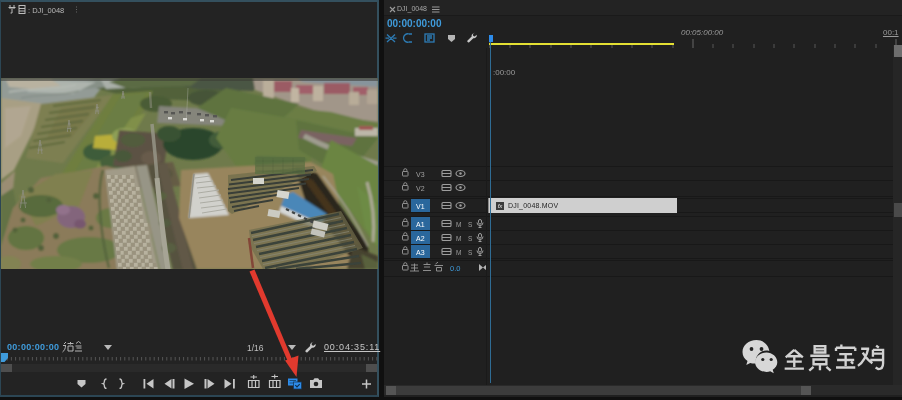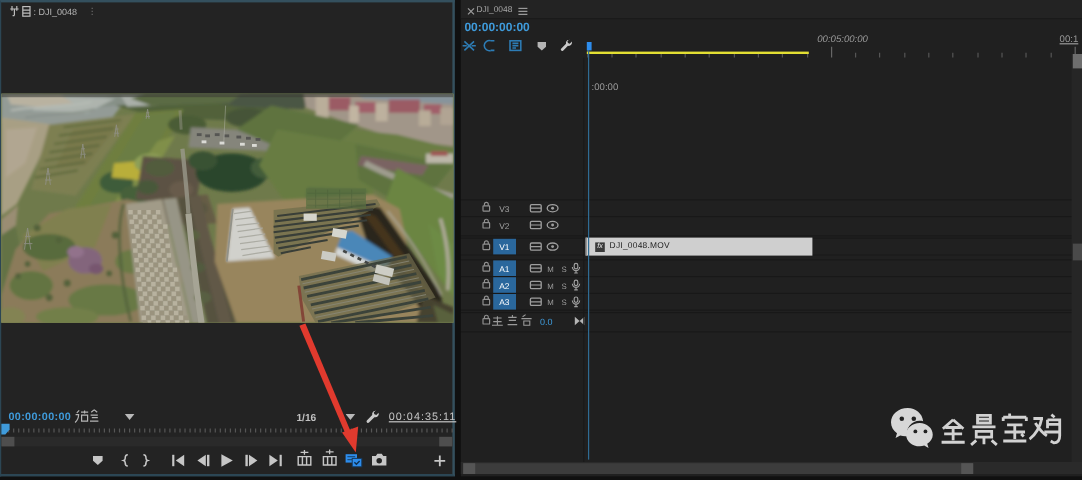--- a/index.html
+++ b/index.html
@@ -452,21 +452,21 @@
 
 <div class="abs" style="left:7px;top:342px;color:#3f9bdb;font-size:9px;font-weight:bold;letter-spacing:0.3px;">00:00:00:00</div>
 
 <svg class="abs" style="left:62px;top:341px" width="60" height="12">
   <g stroke="#b5b5b5" stroke-width="1" fill="none">
     <path d="M2 3 l2 -2 M1 4.5 h3 M3.5 4.5 c0 3 -1 5 -3 6.5 M5.5 2.5 h6 M8.5 1 v2.5 M6 5 h5 v5 h-5 z"></path>
     <path d="M14 2.5 l2.5 -2 l2.5 2 M13.5 5 h6 M13 10 h7 M14.5 7 h5"></path>
   </g>
   <polygon points="42,4 50,4 46,9" fill="#b9b9b9"></polygon>
 </svg>
-<div class="abs" style="left:247px;top:342.5px;color:#c0c0c0;font-size:8.5px;font-weight:bold;">1/16</div>
+<div class="abs" style="left:247px;top:342.5px;color:#c0c0c0;font-size:8.5px;">1/16</div>
 <svg class="abs" style="left:288px;top:344px" width="10" height="8">
     <polygon points="0,1 8,1 4,6" fill="#b9b9b9"></polygon>
   </svg>
 
 <svg class="abs" style="left:304px;top:341px" width="12" height="12" viewBox="0 0 14 14">
   <path d="M10.5 1.5 a3.4 3.4 0 0 0 -3.3 4.2 L2.0 10.9 a1.5 1.5 0 0 0 2.1 2.1 L9.3 7.8 a3.4 3.4 0 0 0 4.1 -4.4 l-2.2 2.2 -1.9 -0.6 -0.6 -1.9 2.2 -2.2 a3.4 3.4 0 0 0 -0.4 0z" fill="#c9c9c9"></path>
 </svg>
 <div class="abs" style="left:324px;top:342px;color:#c6c6c6;font-size:9px;letter-spacing:0.85px;text-decoration:underline;">00:04:35:11</div>
 
 <svg class="abs" style="left:1px;top:353px" width="377" height="20">

